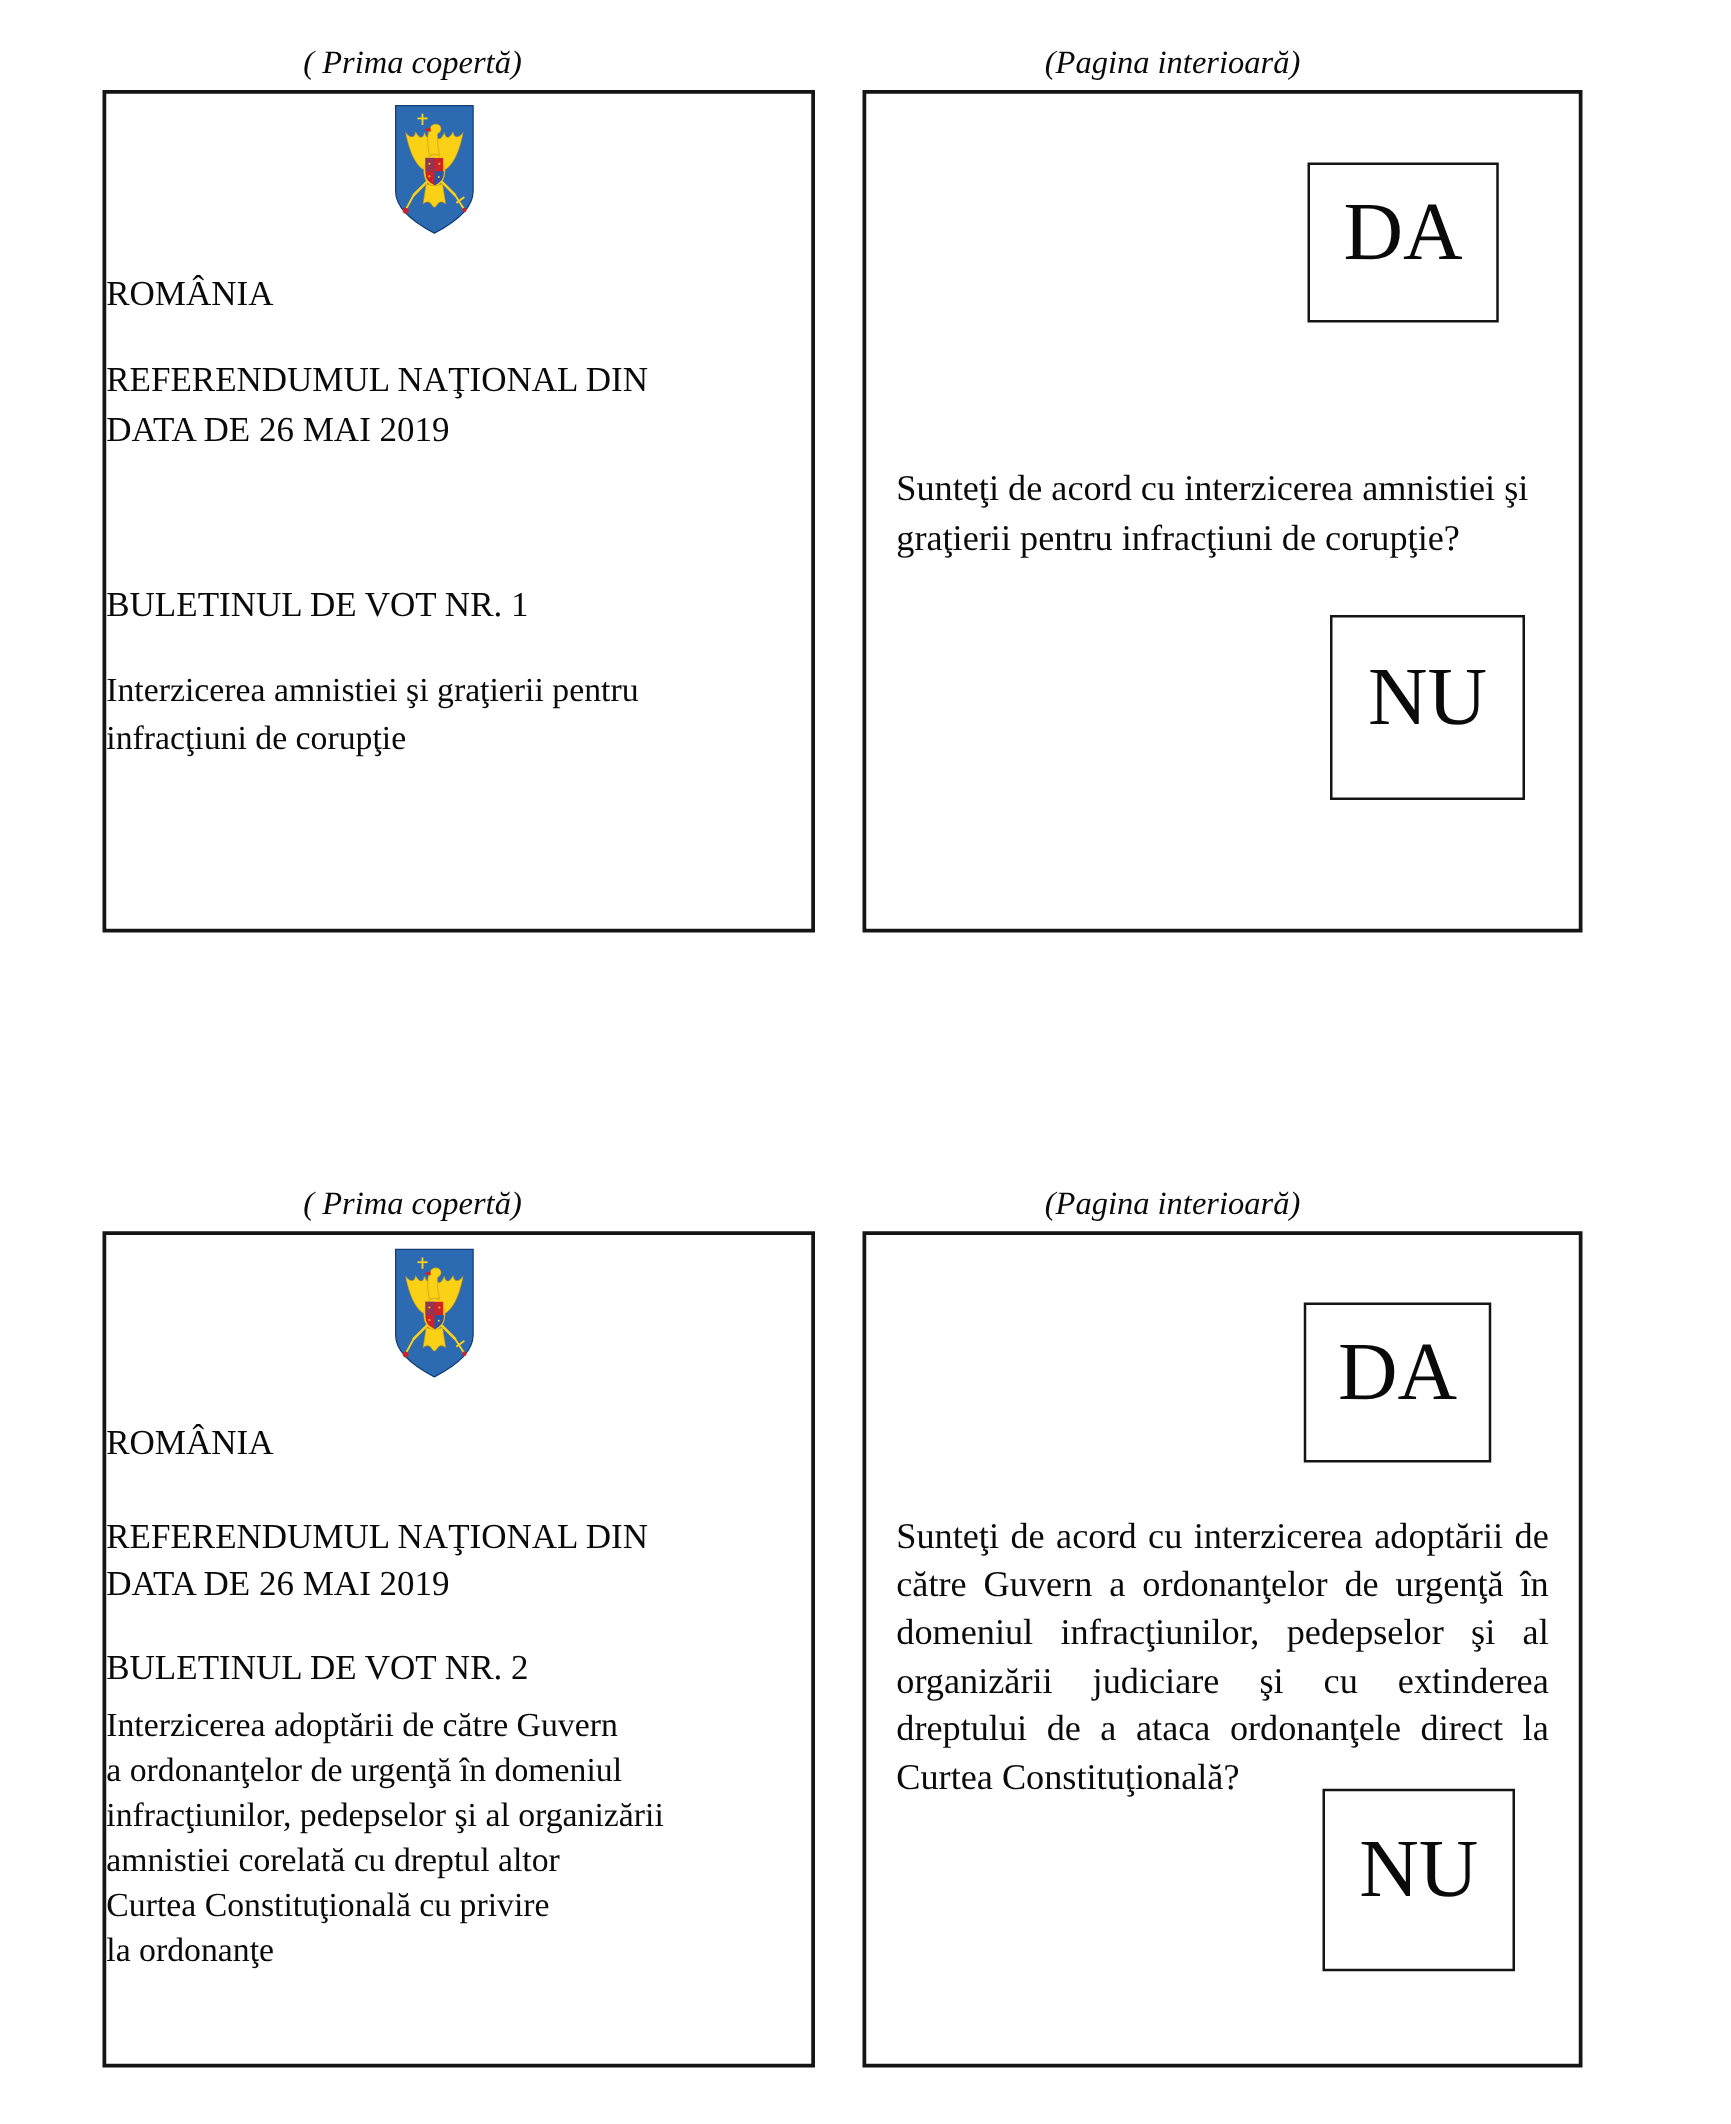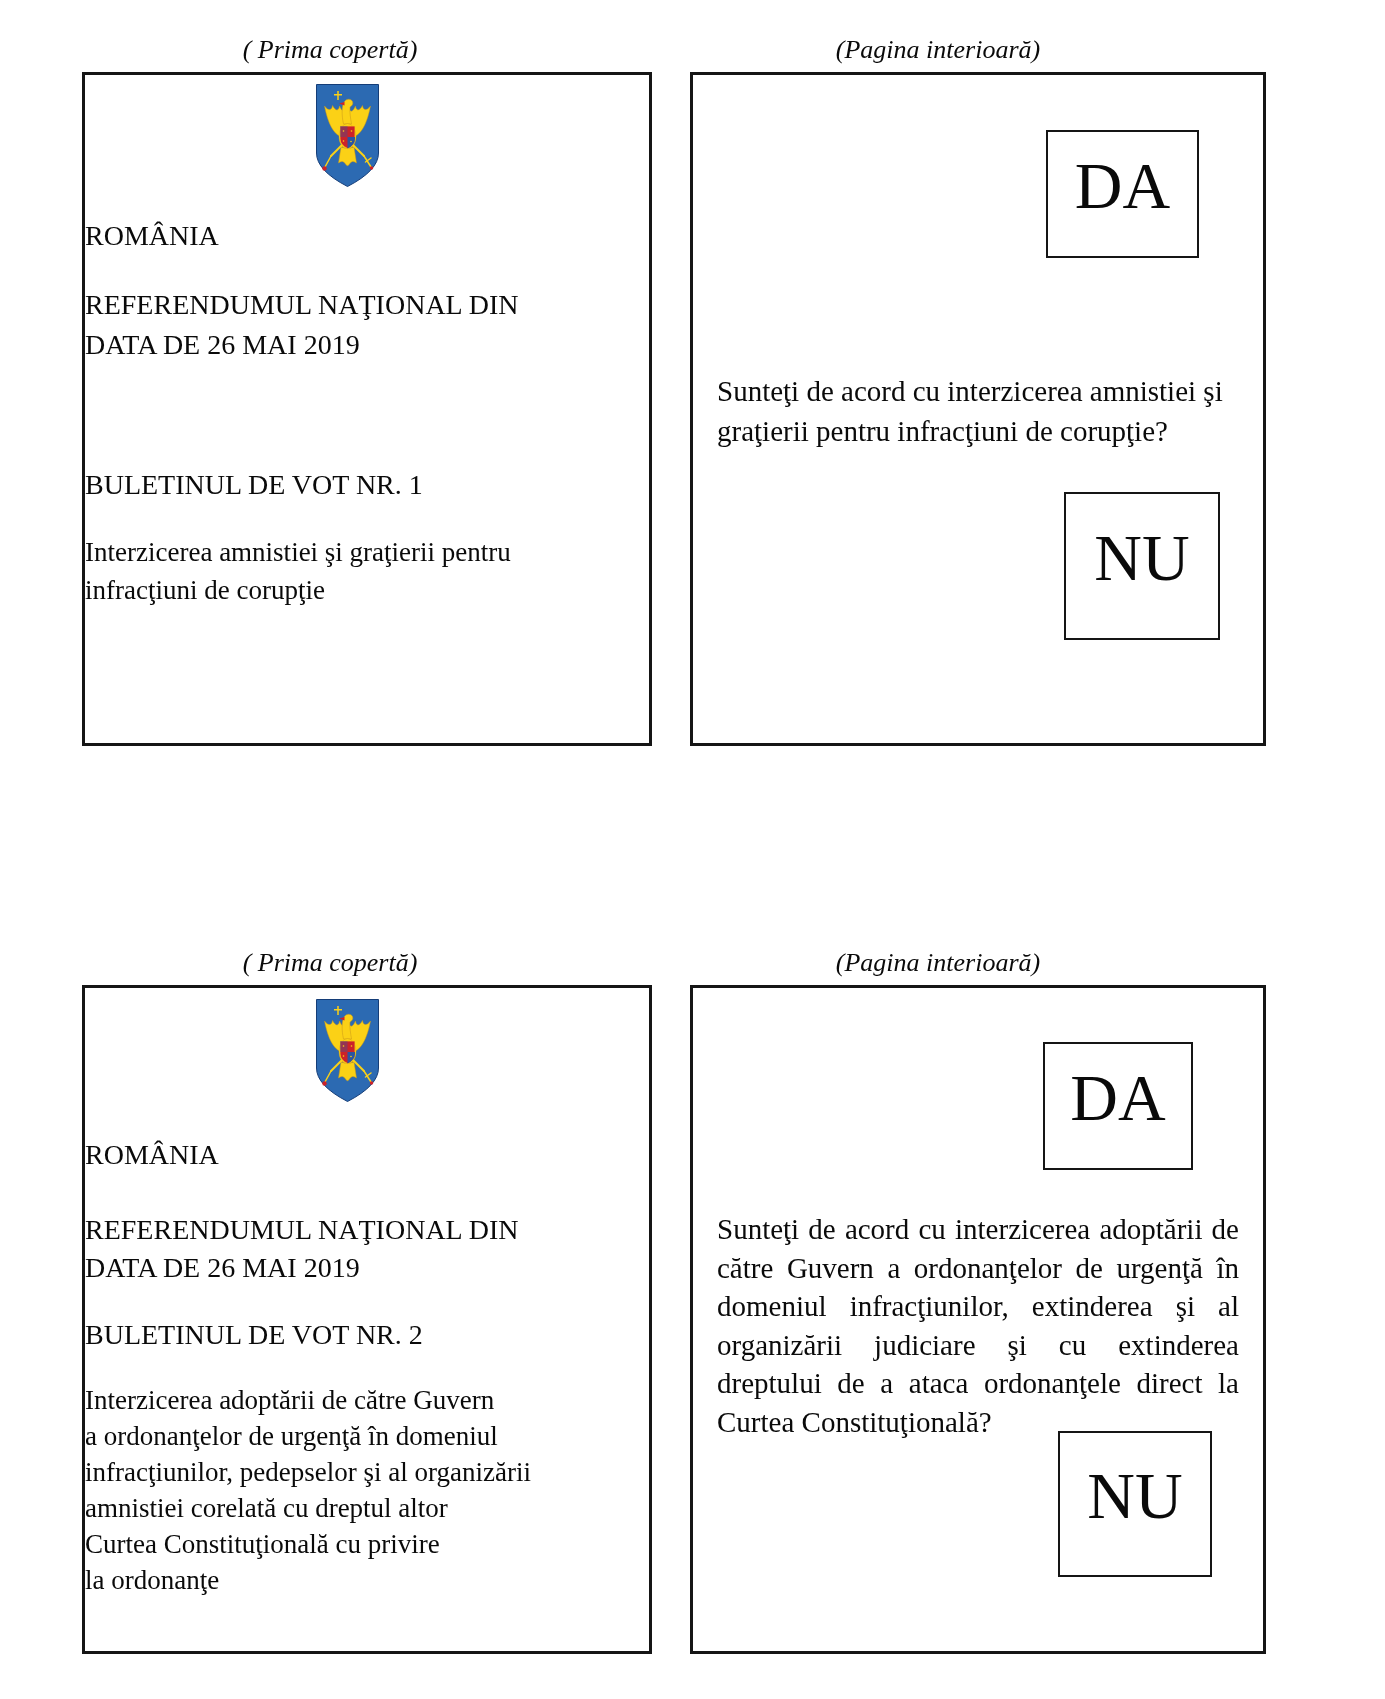--- a/index.html
+++ b/index.html
@@ -134,38 +134,38 @@
     <div class="tblock country" style="left:0;top:149px;width:526px;">
       <div>ROMÂNIA</div>
     </div>
     <div class="tblock caps" style="left:0;top:223px;width:526px;line-height:38px;">
       <div style="line-height:38px;">REFERENDUMUL NAŢIONAL DIN</div>
       <div style="line-height:38px;">DATA DE 26 MAI 2019</div>
     </div>
     <div class="tblock caps" style="left:0;top:327px;width:526px;">
       <div>BULETINUL DE VOT NR. 2</div>
     </div>
-    <div class="tblock subject lh36" style="left:0;top:394px;width:526px;">
+    <div class="tblock subject lh36" style="left:0;top:374px;width:526px;">
       <div>Interzicerea adoptării de către Guvern</div>
       <div>a ordonanţelor de urgenţă în domeniul</div>
       <div>infracţiunilor, pedepselor şi al organizării</div>
       <div>amnistiei corelată cu dreptul altor</div>
       <div>Curtea Constituţională cu privire</div>
       <div>la ordonanţe</div>
     </div>
   </div>
 
   <div class="panel" style="left:690px;top:985px;width:576px;height:669px;">
     <div class="vote-box" style="left:350px;top:54px;width:150px;height:128px;">
       <span>DA</span>
     </div>
     <div class="question justified" style="left:24px;top:222px;width:522px;">
       <div>Sunteţi de acord cu interzicerea adoptării de</div>
       <div>către Guvern a ordonanţelor de urgenţă în</div>
-      <div>domeniul infracţiunilor, extinderea şi al</div>
+      <div>domeniul infracţiunilor, pedepselor şi al</div>
       <div>organizării judiciare şi cu extinderea</div>
       <div>dreptului de a ataca ordonanţele direct la</div>
       <div class="last">Curtea Constituţională?</div>
     </div>
     <div class="vote-box" style="left:365px;top:443px;width:154px;height:146px;">
       <span>NU</span>
     </div>
   </div>
 
 </div>

